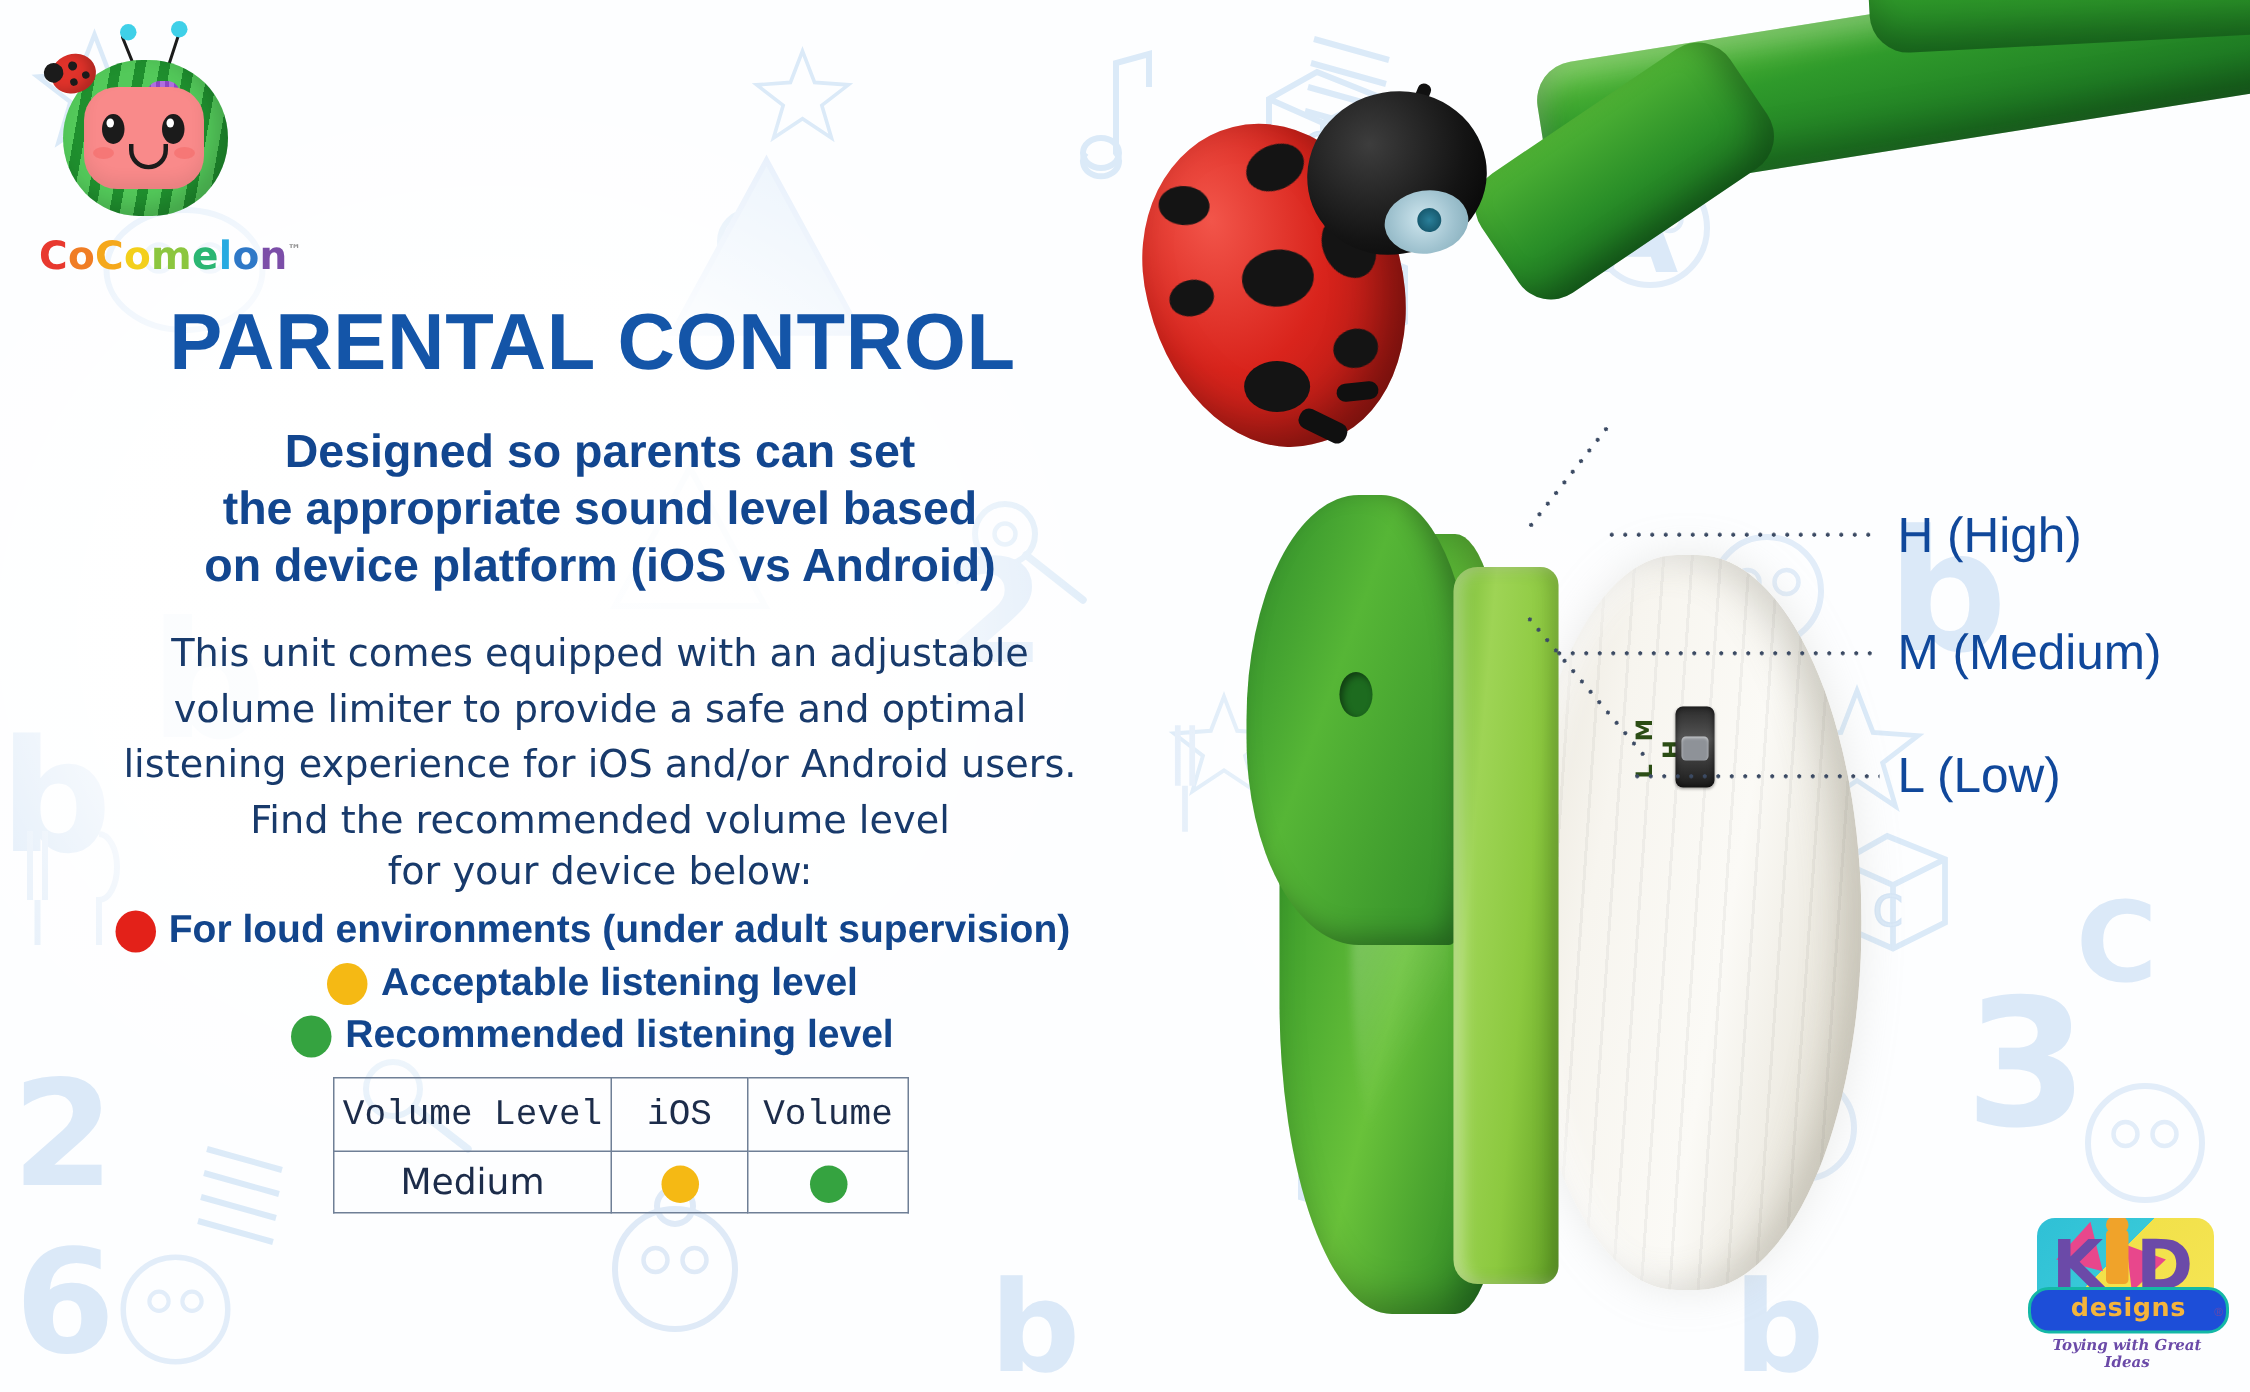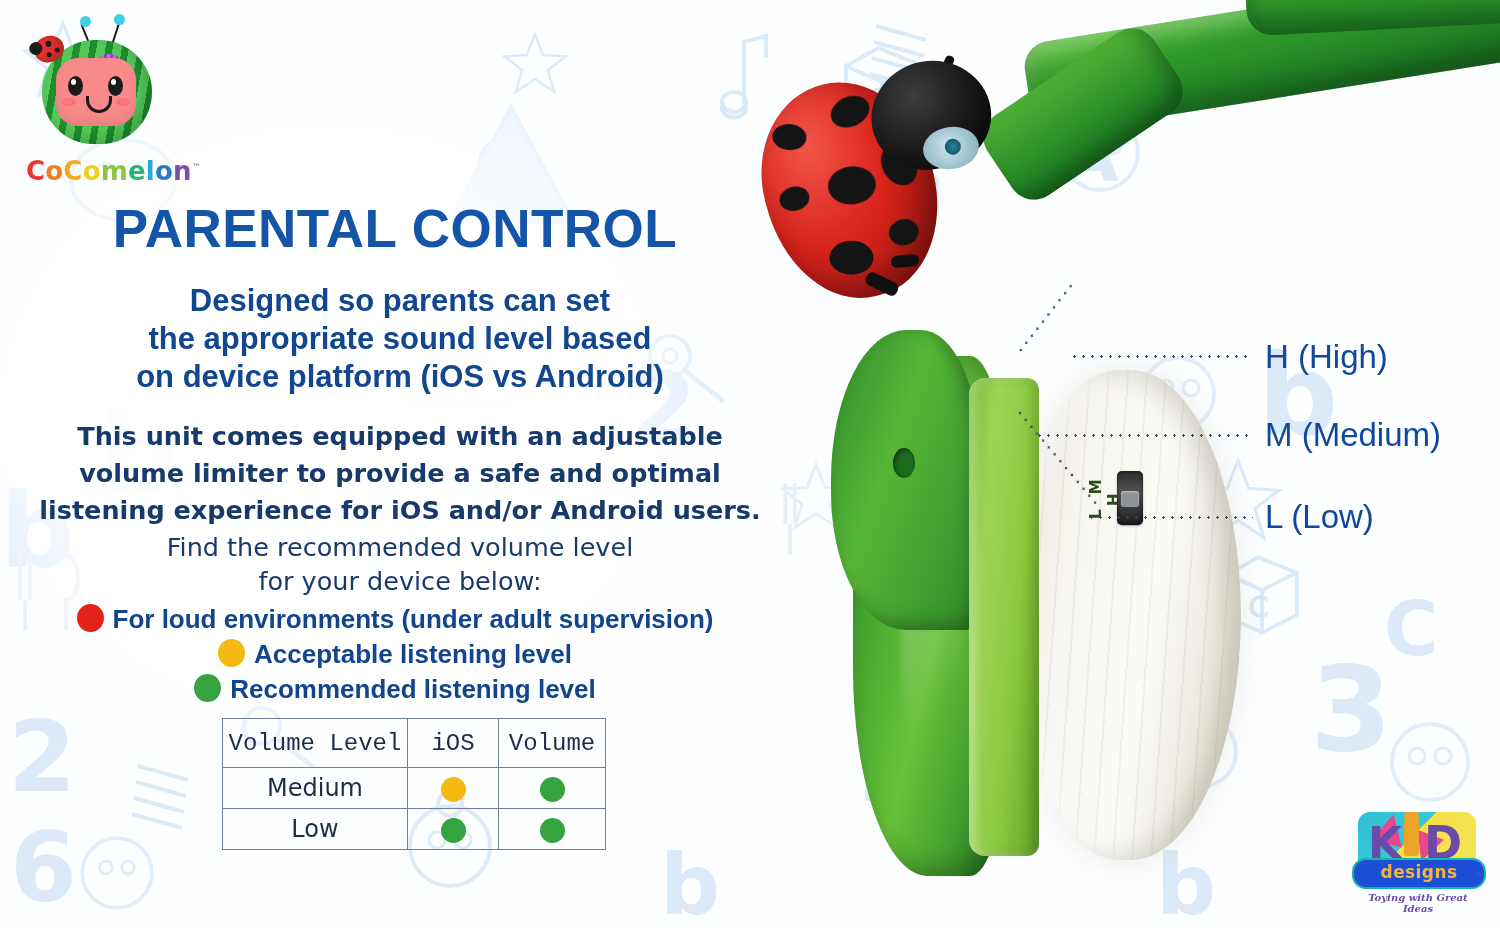--- a/index.html
+++ b/index.html
@@ -50,29 +50,29 @@
   .cm-tm{font-size:9px;vertical-align:super;color:#8f8f8f;font-weight:700;}
 
   
   .headline{position:absolute;left:0;width:790px;text-align:center;color:#1455a8;
     font-size:53px;font-weight:700;letter-spacing:.5px;top:198px;
     font-family:"Liberation Sans",sans-serif;}
   .sub{position:absolute;left:0;width:800px;text-align:center;color:#12468f;
     font-size:31px;font-weight:700;line-height:38px;top:282px;
     font-family:"Liberation Sans",sans-serif;}
   .para{position:absolute;left:0;width:800px;text-align:center;color:#183a6b;
-    font-size:25.5px;font-weight:700;line-height:37px;top:418px;
+    font-size:25.5px;font-weight:400;line-height:37px;top:418px;
     font-family:"DejaVu Sans",sans-serif;}
   .para2{position:absolute;left:0;width:800px;text-align:center;color:#183a6b;
     font-size:25.5px;font-weight:400;line-height:34px;top:530px;
     font-family:"DejaVu Sans",sans-serif;}
 
   
   .legend{position:absolute;left:0;top:604px;width:790px;}
-  .lg-row{display:flex;align-items:flex-start;justify-content:center;margin-bottom:4px;}
+  .lg-row{display:flex;align-items:flex-end;justify-content:center;margin-bottom:4px;}
   .lg-dot{width:27px;height:28px;border-radius:50%;flex:none;margin-right:9px;}
   .lg-txt{color:#12458c;font-size:26px;font-weight:700;font-family:"Liberation Sans",sans-serif;white-space:nowrap;}
 
   
   .vtable{position:absolute;left:222px;top:718px;border-collapse:collapse;}
   .vtable td,.vtable th{border:1.6px solid #6f7f96;font-weight:400;color:#1c2c4a;
     font-family:"DejaVu Sans",sans-serif;text-align:center;font-size:24px;padding:0;}
   .vtable th{height:48px;font-family:Liberation Mono, monospace;}
   .vtable td{height:40px;}
   .c-name{width:184px;}
@@ -397,25 +397,20 @@
         <th class="c-ios">iOS</th>
         <th class="c-and">Volume</th>
       </tr>
     </thead>
     <tbody id="tbody">
         <tr>
           <td class="c-name">Medium</td>
           <td class="c-ios"><span class="cell-dot" style="background: rgb(245, 185, 20);"></span></td>
           <td class="c-and"><span class="cell-dot" style="background: rgb(53, 163, 64);"></span></td>
         </tr>
-        <tr>
-          <td class="c-name">Low</td>
-          <td class="c-ios"><span class="cell-dot" style="background: rgb(53, 163, 64);"></span></td>
-          <td class="c-and"><span class="cell-dot" style="background: rgb(53, 163, 64);"></span></td>
-        </tr>
       </tbody>
   </table>
 
   <div class="product">
 
     <div class="band">
       <div class="seg" style="left:30px;top:34px;width:520px;height:92px;transform:rotate(-9deg);
         background:linear-gradient(175deg,#5fc23b 0%,#2f9a2b 35%,#1f7e24 75%,#17651d 100%);
         box-shadow:inset 0 -14px 26px rgba(0,0,0,.25), inset 0 10px 18px rgba(255,255,255,.28);"></div>
       <div class="seg" style="left:250px;top:-40px;width:400px;height:96px;transform:rotate(-3deg);

